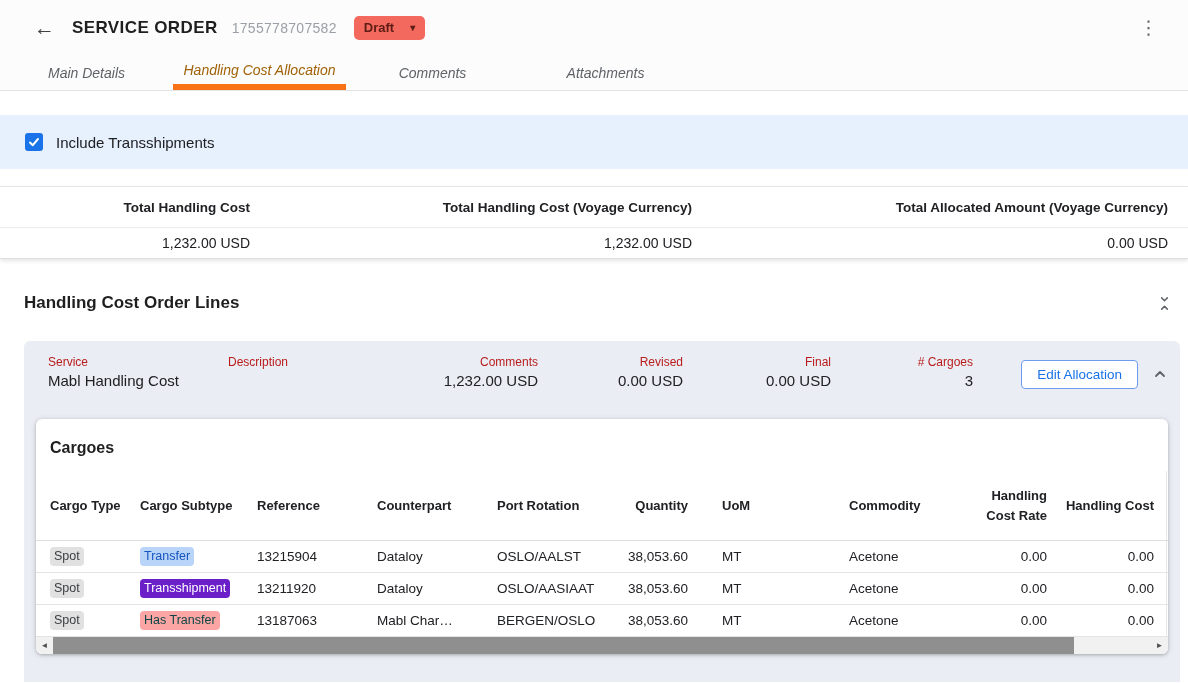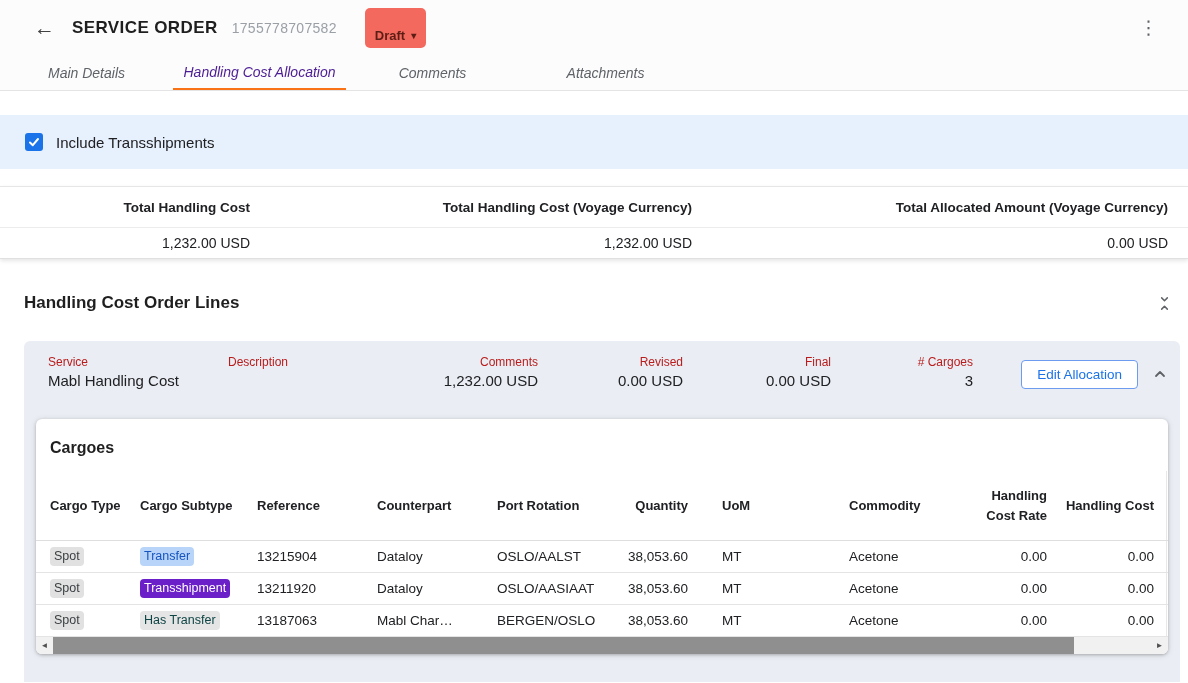--- a/index.html
+++ b/index.html
@@ -5,30 +5,30 @@
   * { margin:0; padding:0; box-sizing:border-box; }
   html,body { width:1188px; height:683px; overflow:hidden; }
   body { font-family:"Liberation Sans", sans-serif; background:#fff; color:#202124; }
 
   
   .app-header { background:#fcfcfc; border-bottom:1px solid #e4e4e4; }
   .header-top { height:55px; display:flex; align-items:center; padding:0 24px 0 34px; }
   .back { font-size:21px; color:#424242; cursor:pointer; line-height:1; }
   .page-title { font-size:17px; font-weight:700; letter-spacing:.4px; color:#1f1f1f; margin-left:17px; }
   .order-no { font-size:14px; color:#9aa0a6; margin-left:14px; letter-spacing:.3px; }
-  .draft-badge { margin-left:28px; background:#f4695e; color:#5c1d15; font-size:13px; font-weight:700;
-                 border-radius:5px; padding:20px 10px 5px; display:inline-flex; align-items:center; gap:6px; cursor:pointer; }
+  .draft-badge { margin-left:17px; background:#f4695e; color:#5c1d15; font-size:13px; font-weight:700;
+                 border-radius:5px; padding:4px 10px 5px; display:inline-flex; align-items:center; gap:16px; cursor:pointer; }
   .draft-badge .caret { font-size:10px; }
   .spacer { flex:1; }
   .kebab { font-size:19px; color:#5f6368; cursor:pointer; padding:0 6px; }
 
   .tabs { display:flex; height:35px;font-style:italic; }
   .tab { width:173px; text-align:center; font-size:14px; color:#5f6368; font-weight:500;
          display:flex; align-items:center; justify-content:center; cursor:pointer; }
-  .tab.active { color:#4c1d95; border-bottom:2px solid #f97316; }
+  .tab.active { color:#a16207; border-bottom:6px solid #f97316; }
 
   
   .transship-bar { margin-top:24px; background:#e7f0fd; height:54px; display:flex; align-items:center; padding-left:25px; }
   .checkbox { width:18px; height:18px; background:#1a73e8; border-radius:3px; display:inline-flex;
               align-items:center; justify-content:center; cursor:pointer; flex:none; }
   .transship-label { margin-left:13px; font-size:15px; color:#202124; }
 
   
   .summary-card { margin-top:17px; background:#fff; border-top:1px solid #e6e6e6; border-bottom:1px solid #e0e0e0;
                   box-shadow:0 2px 4px rgba(0,0,0,.10); }
@@ -84,21 +84,21 @@
   .c8 { width:130px;margin-left:44px; }
   .c9 { width:80px;  padding-right:12px; }
   .c10 { width:107px; padding-right:12px; }
   .c11 { width:110px; padding-left:18px; border-left:1px solid #e8e8e8; align-self:stretch; }
   .thead .hw { display:inline-block; }
 
   .badge { display:inline-block; font-size:12.5px; border-radius:4px; padding:2px 4px 3px; white-space:nowrap; }
   .badge-spot { background:#e1e1e1; color:#3c4043; }
   .badge-transfer { background:#b8d4f8; color:#1655c0; }
   .badge-transshipment { background:#6b1fc8; color:#ffffff; }
-  .badge-hastransfer { background:#e5e5e5; color:#0e4444; }
+  .badge-hastransfer { background:#fca5a5; color:#0e4444; }
 
   
   .hscroll { height:17px; display:flex; align-items:stretch; background:#f1f1f1; border-radius:0 0 6px 6px; overflow:hidden; }
   .hs-arrow { width:17px; display:flex; align-items:center; justify-content:center; font-size:8px; color:#505050;
               background:#f1f1f1; cursor:pointer; flex:none; }
   .hs-track { flex:1; position:relative; }
   .hs-thumb { position:absolute; left:0; top:0; bottom:0; width:93%; background:#8f8f8f; cursor:pointer; }
 </style>
 </head>
 <body>

